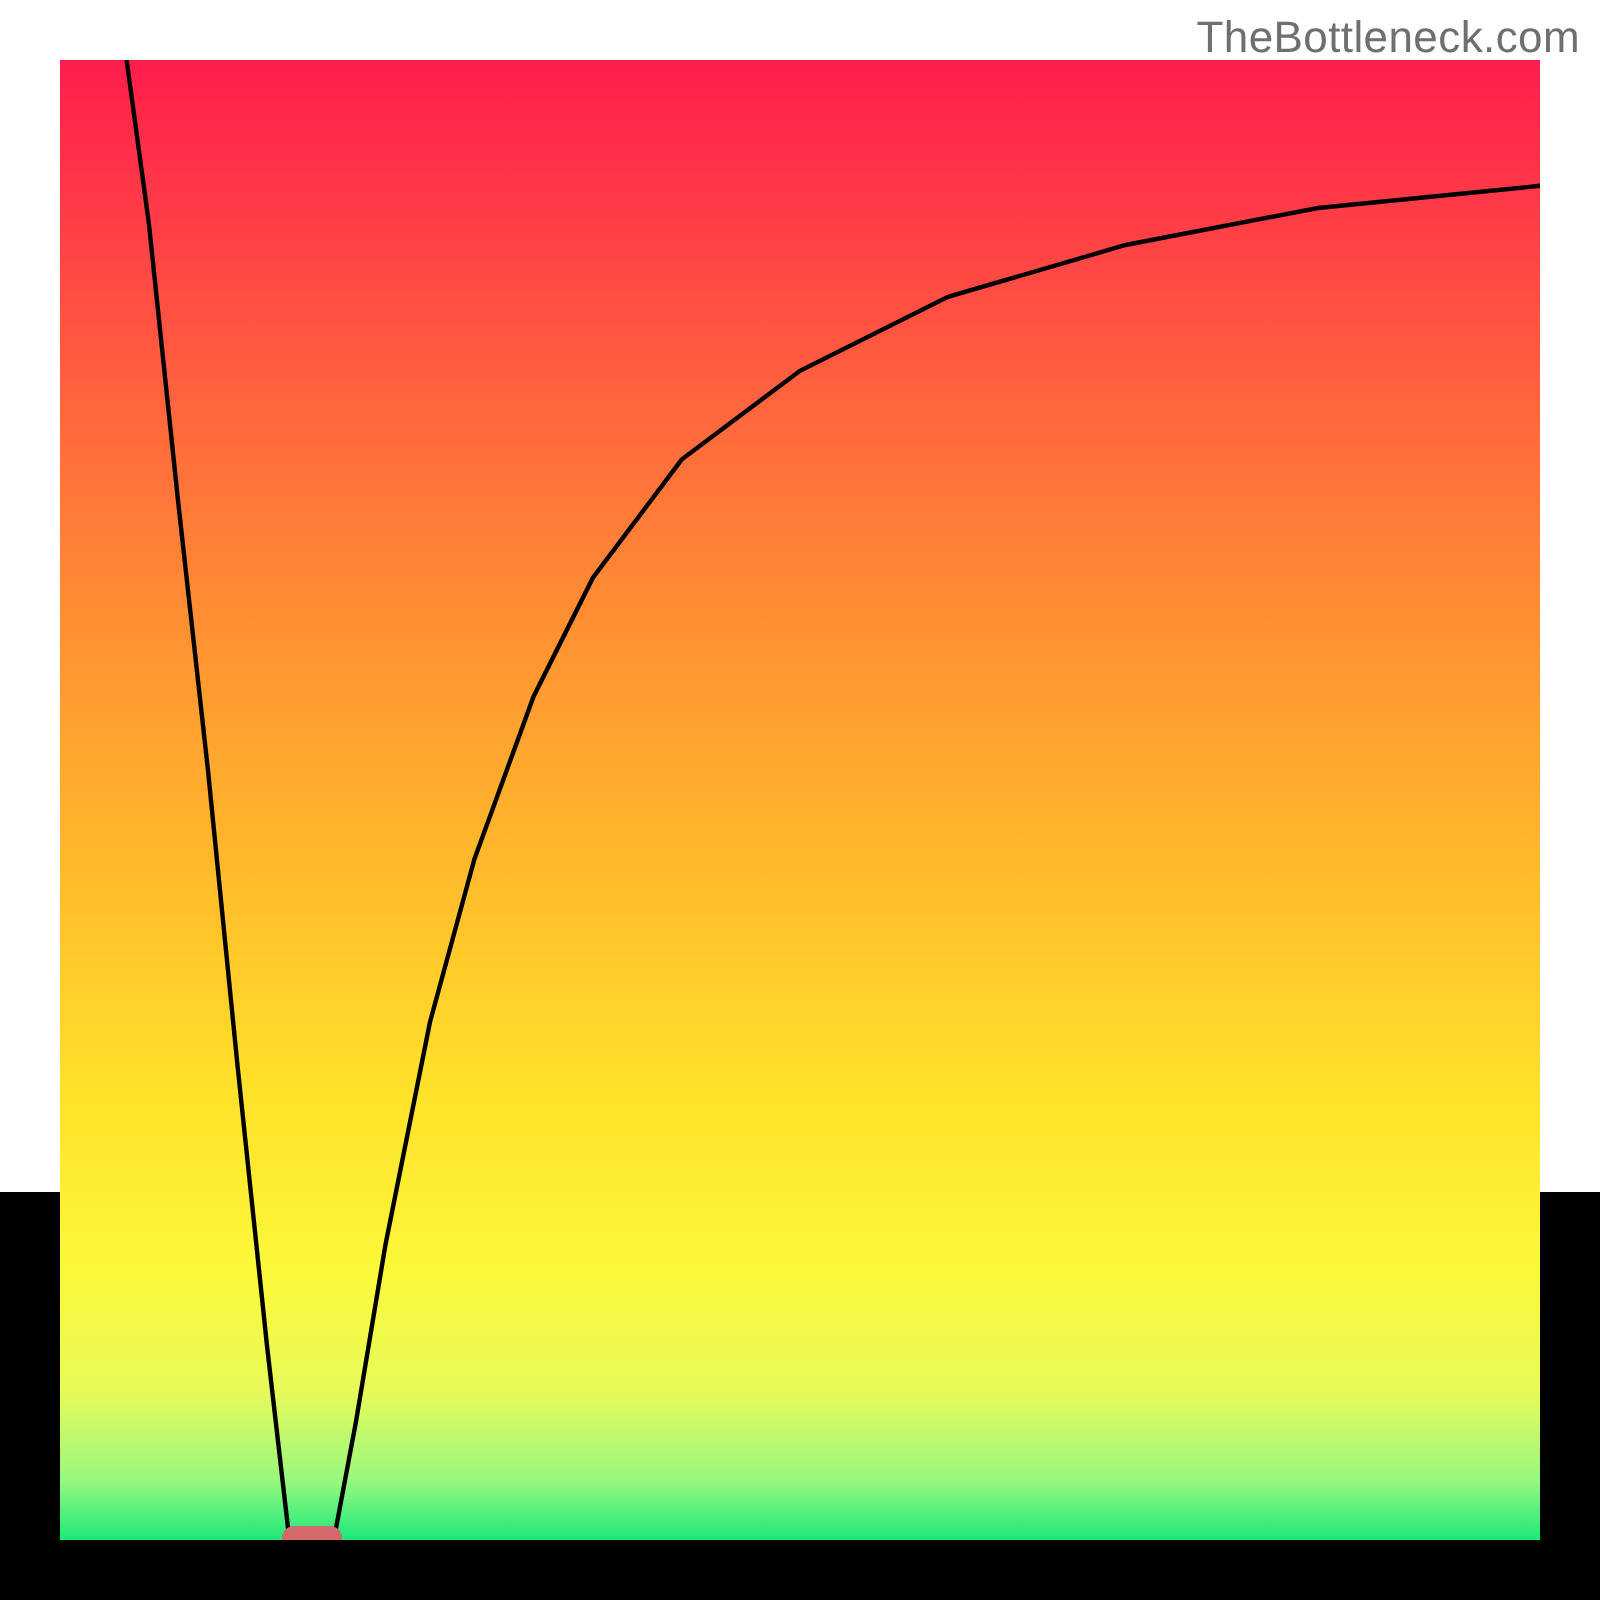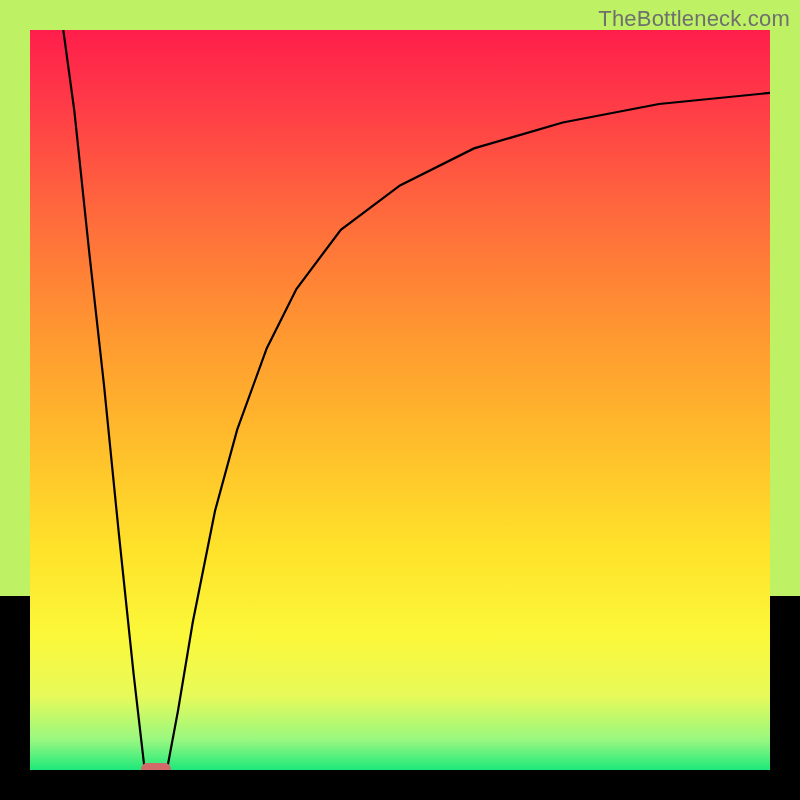--- a/index.html
+++ b/index.html
@@ -8,21 +8,21 @@
     width: 800px;
     height: 800px;
     overflow: hidden;
     background: #000;
     font-family: Arial, Helvetica, sans-serif;
   }
   .frame {
     position: relative;
     width: 800px;
     height: 596px;
-    background: #bef264;
+    background: #ffffff;
   }
   .plot-area {
     position: absolute;
     left: 30px;
     top: 30px;
     width: 740px;
     height: 740px;
     overflow: hidden;
   }
   .gradient-bg {

